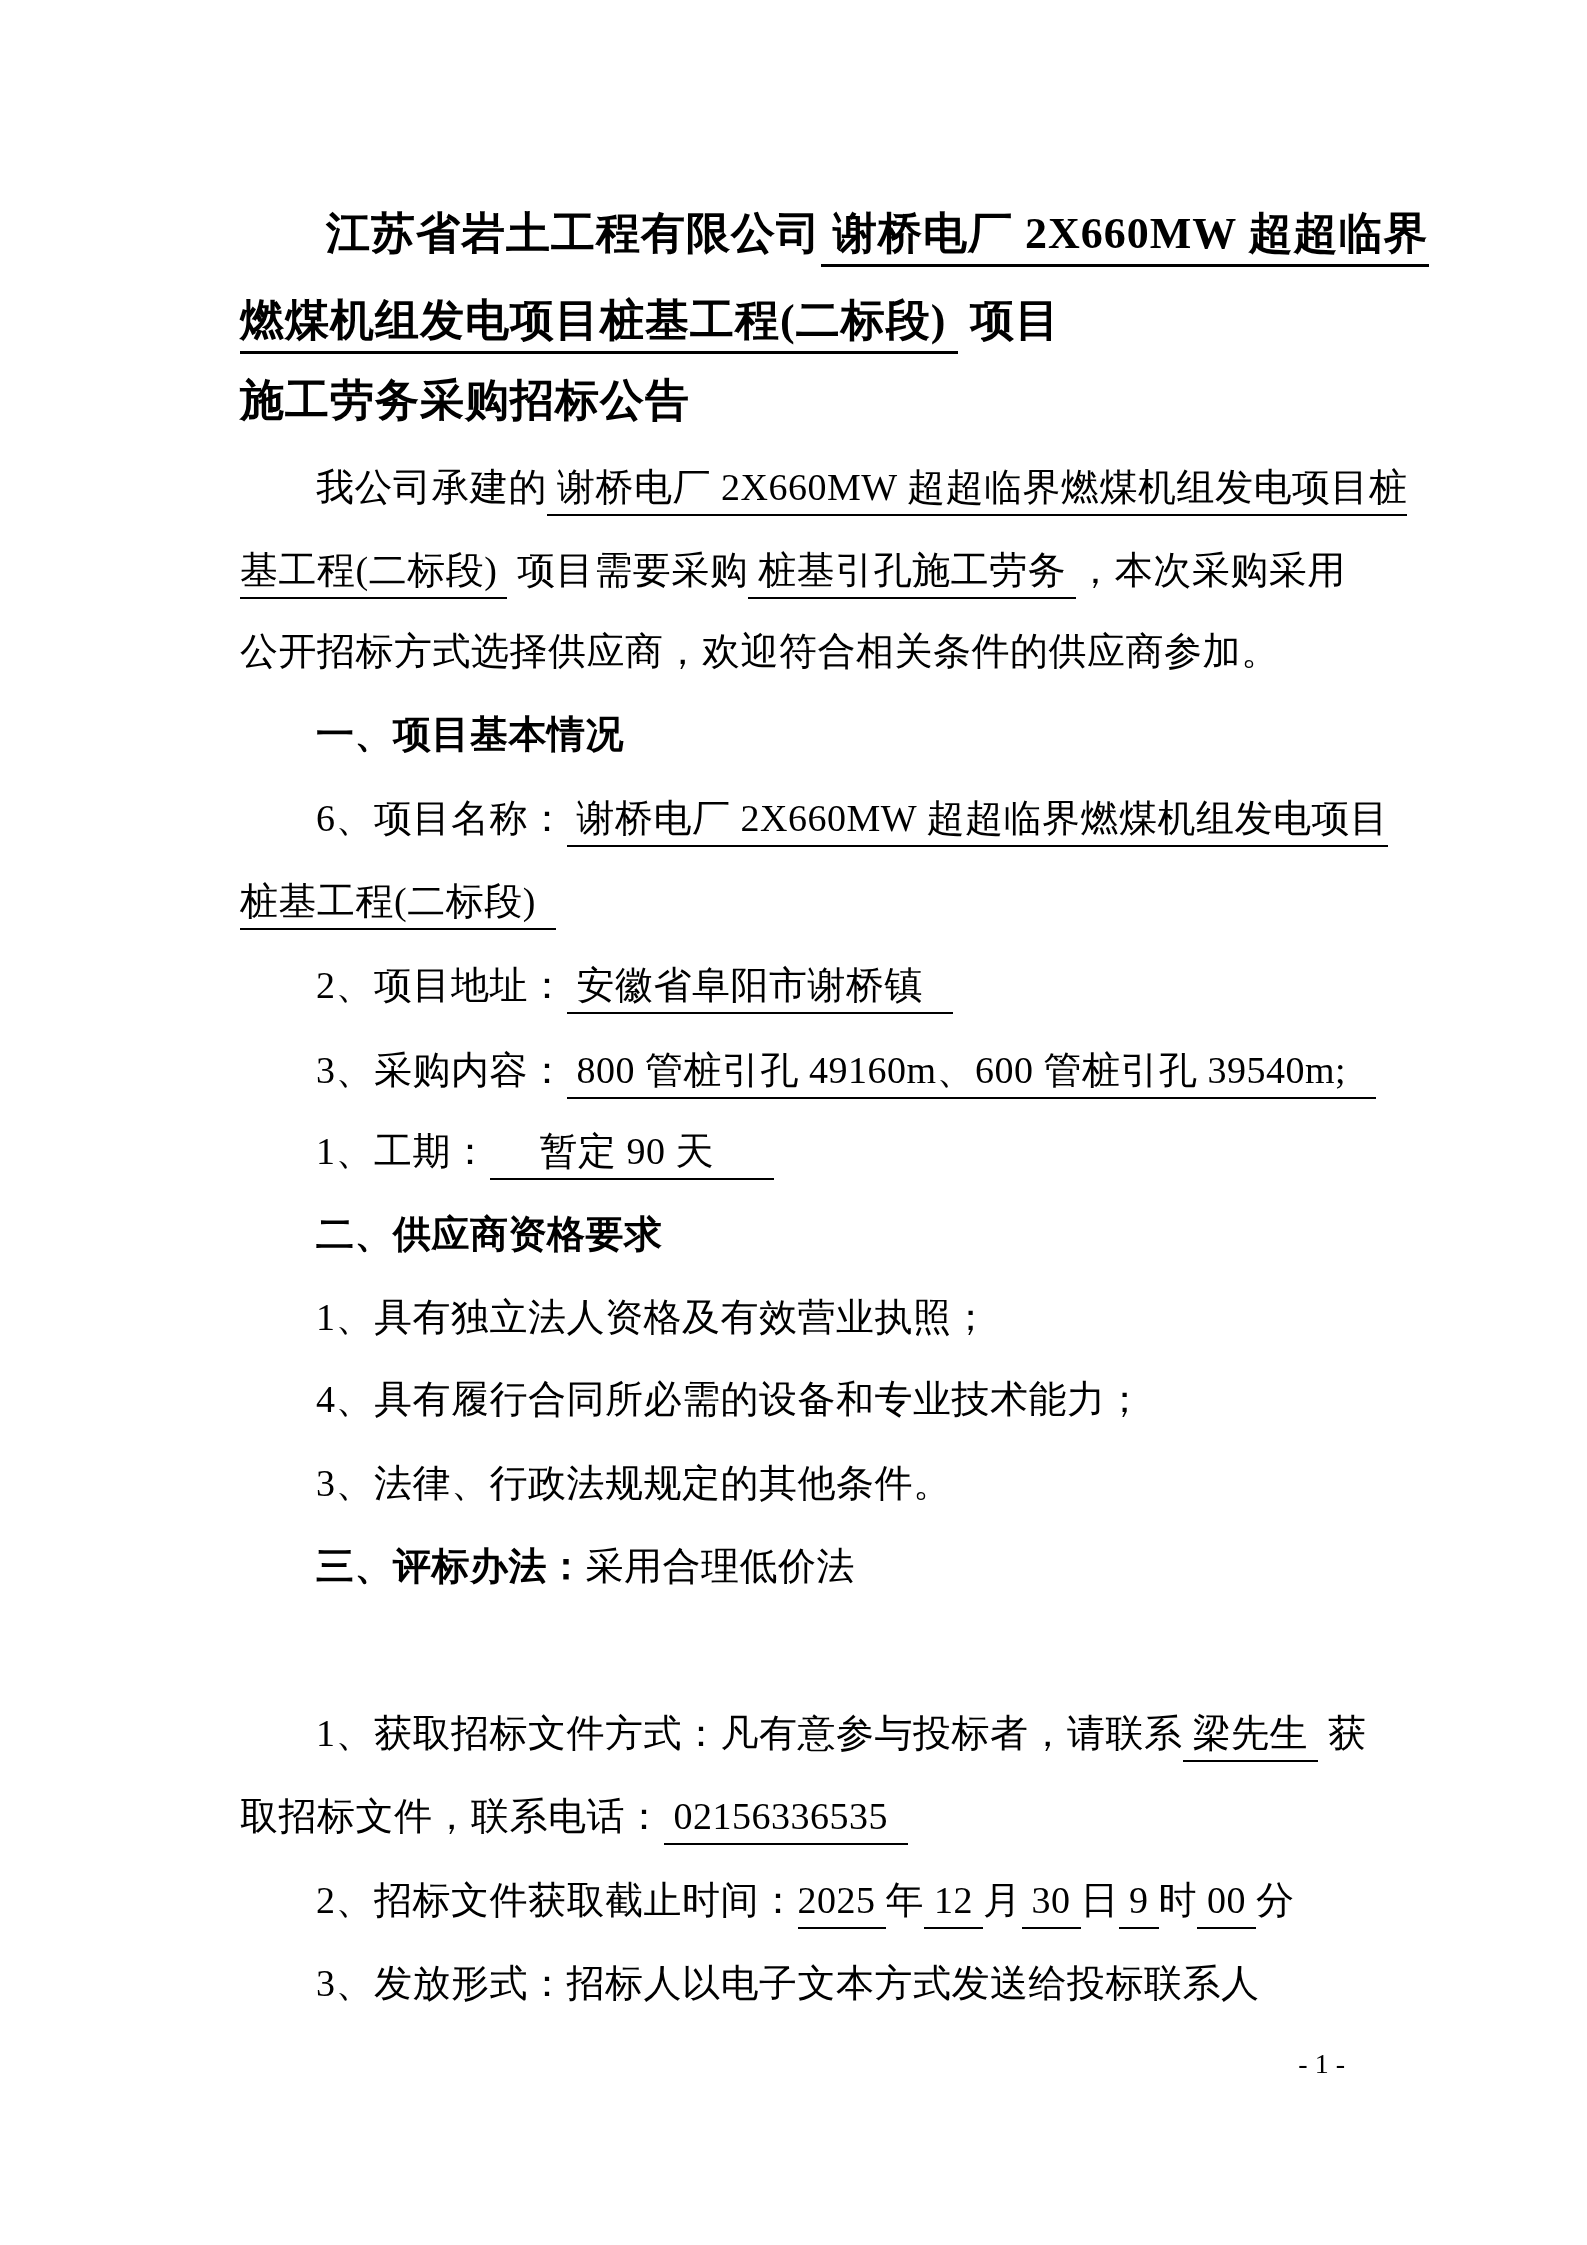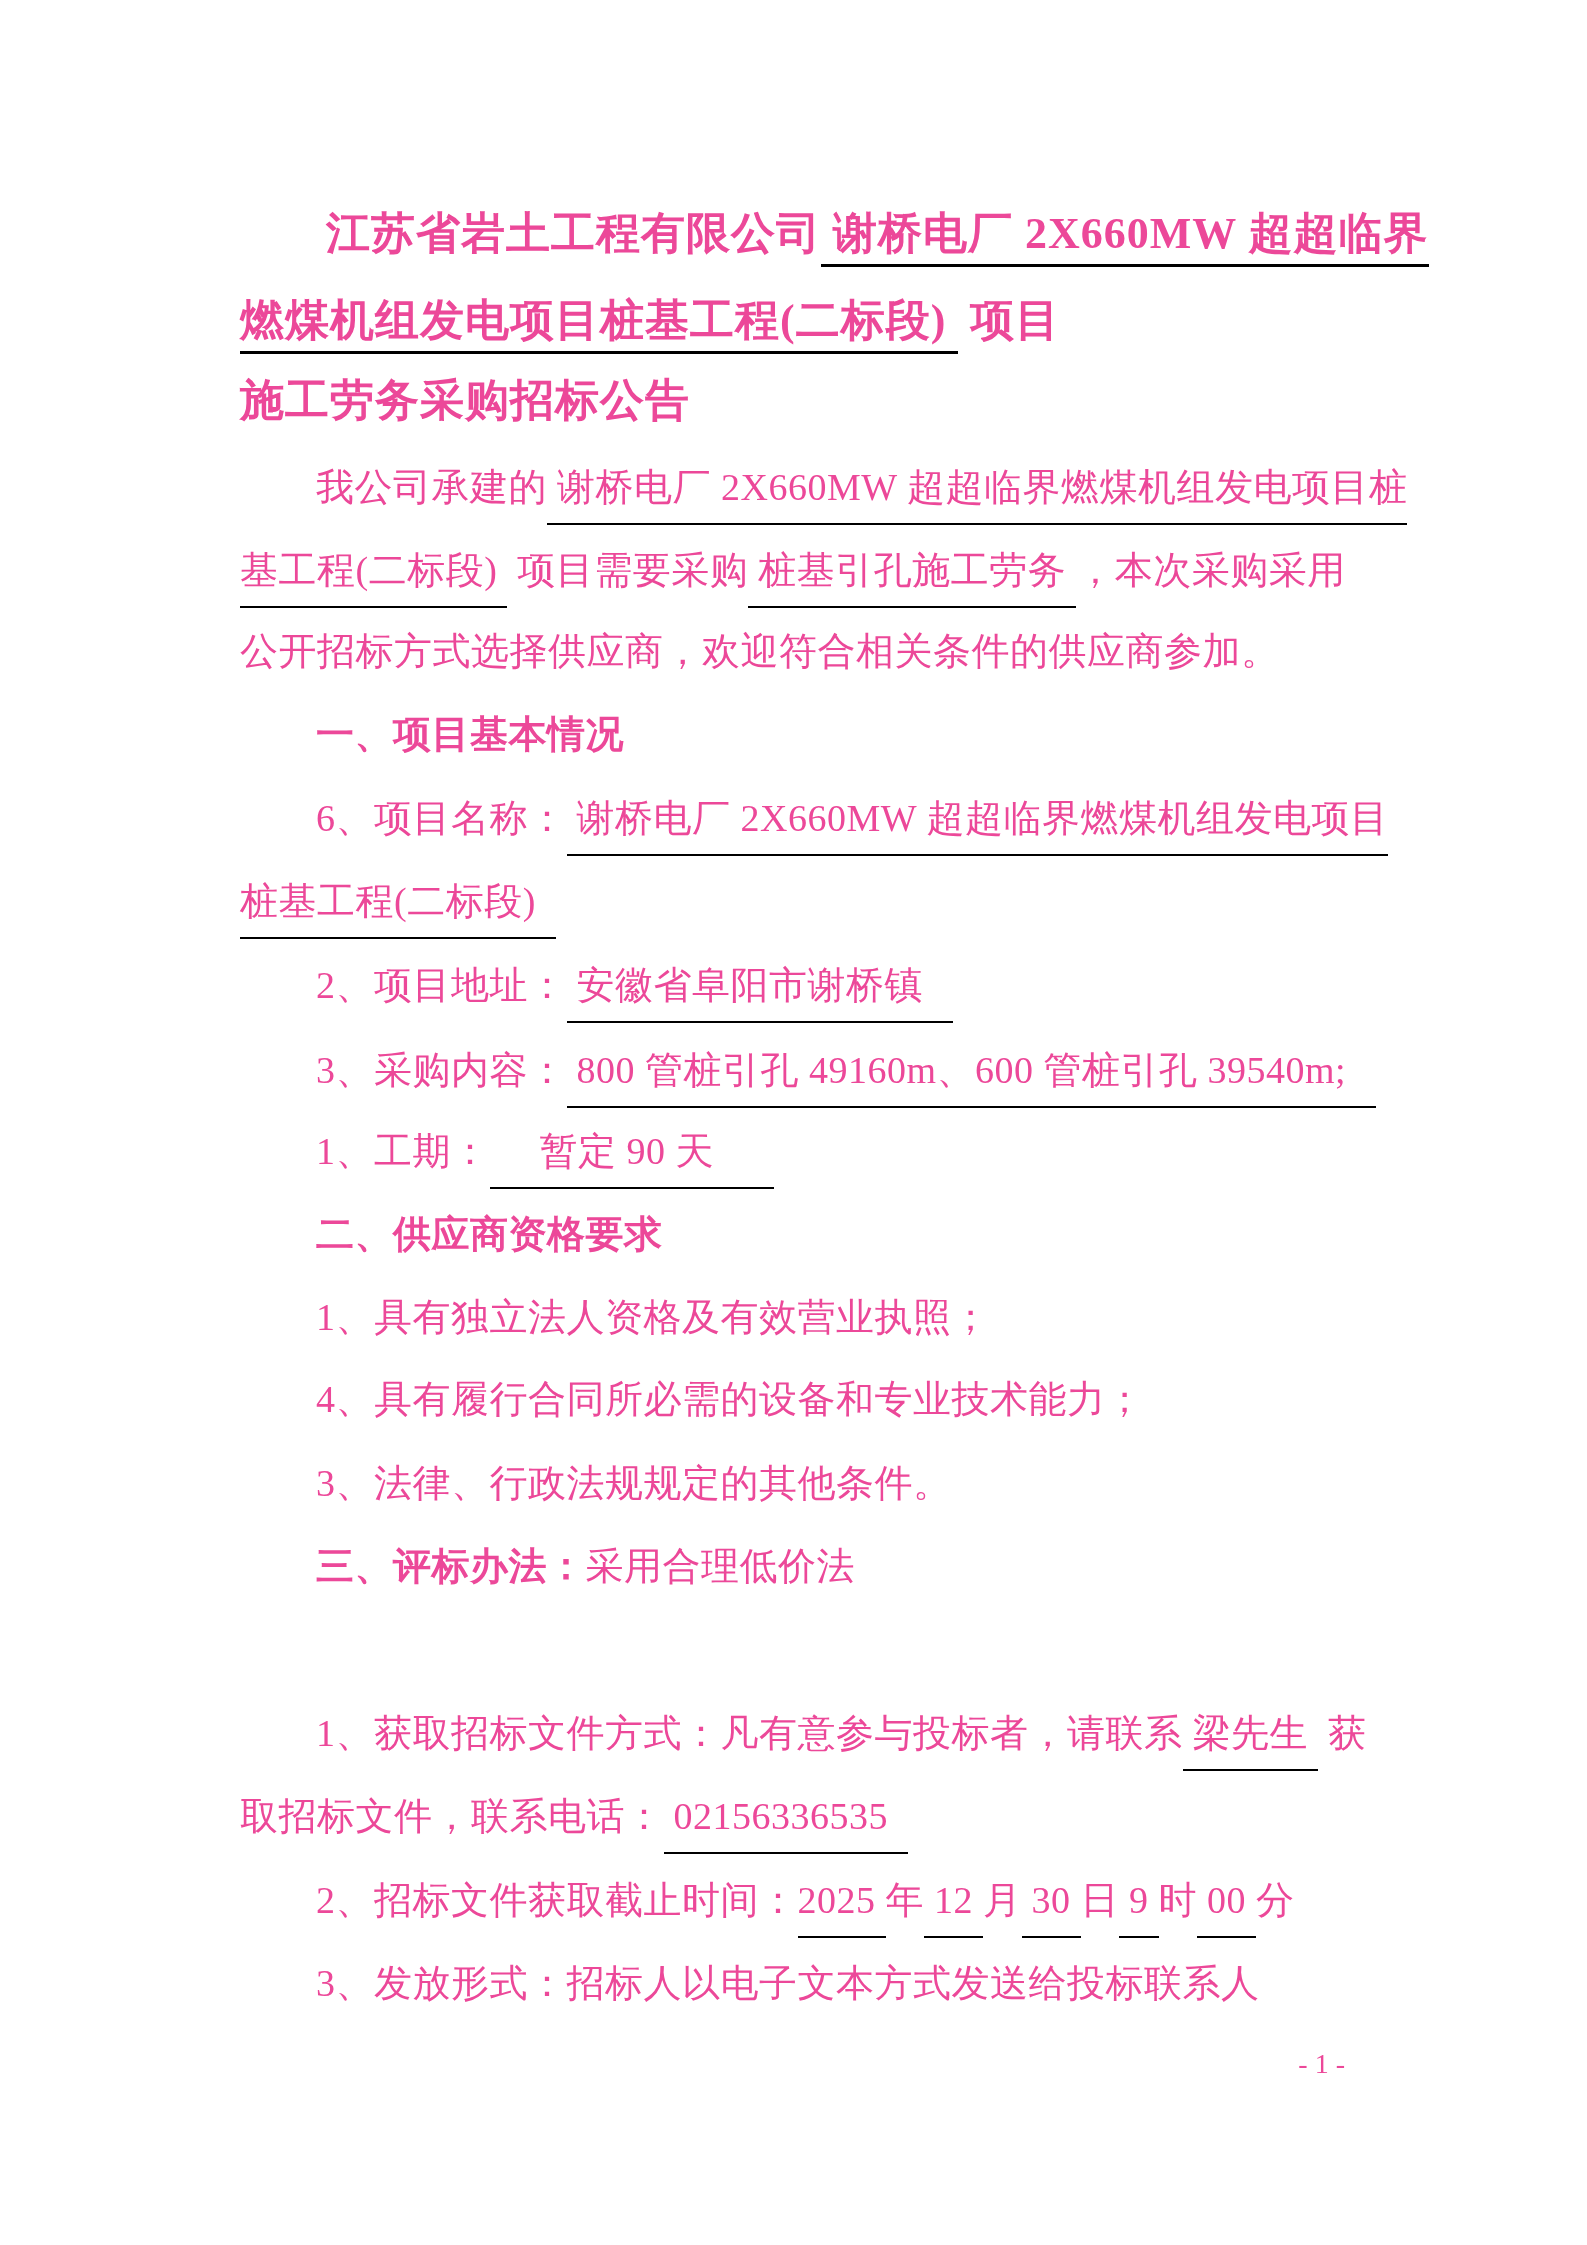--- a/index.html
+++ b/index.html
@@ -2,41 +2,41 @@
 <html><head>
 <meta charset="utf-8">
 <style>
   html,body{margin:0;padding:0;background:#ffffff;}
   .page{
     position:relative;
     width:1587px;height:2245px;
     background:#ffffff;
     overflow:hidden;
     font-family:"Liberation Serif","DejaVu Serif",serif;
-    color:#ec4899;
+    color:#000000;
   }
   .line{
     position:absolute;
     left:240px;
     white-space:pre;
     font-size:38px;
     line-height:1.15;
     letter-spacing:0.5px;
   }
   .indent{left:316px;}
   .title{
     font-size:44px;
     font-weight:bold;
     letter-spacing:1px;
   }
   .center{
     left:240px;width:1107px;text-align:left;
   }
   .b{font-weight:bold;}
-  .u{border-bottom:2.5px solid #000;padding-bottom:15px;}
+  .u{border-bottom:2.5px solid #000;padding-bottom:6px;}
   .title .u{border-bottom:3px solid #000;padding-bottom:6px;}
   .footer{
     position:absolute;
     left:240px;right:242px;
     text-align:right;
     font-size:28px;
     white-space:pre;
   }
 </style>
 </head>

